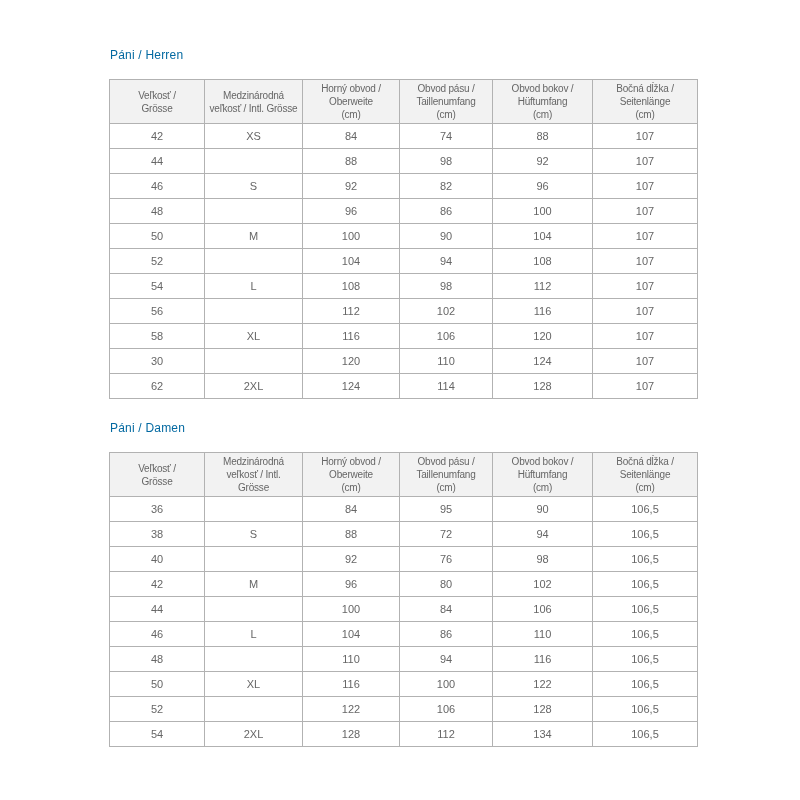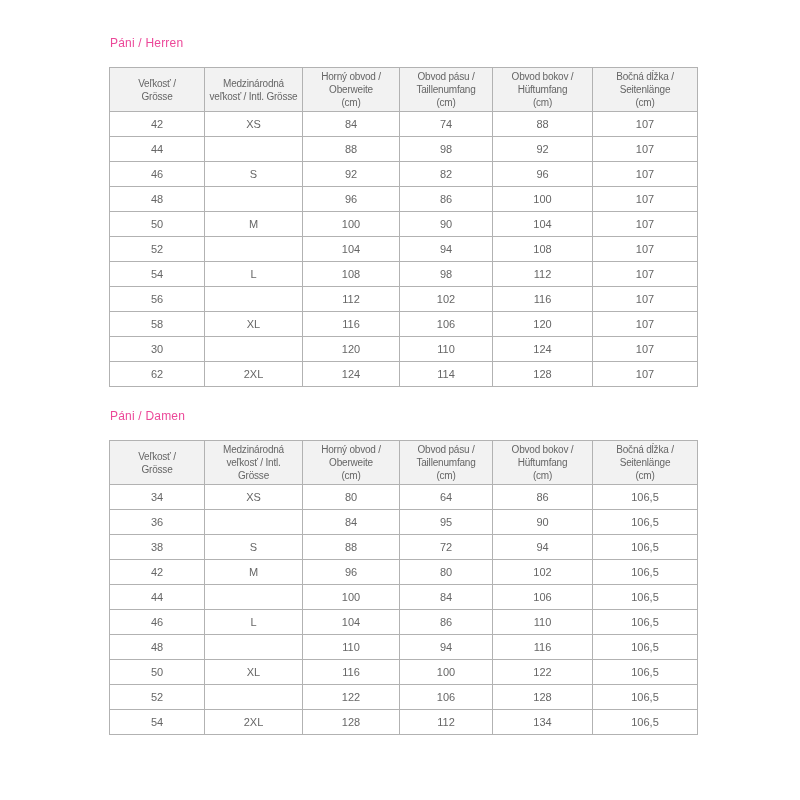--- a/index.html
+++ b/index.html
@@ -13,22 +13,22 @@
   }
   .page {
     box-sizing: border-box;
     width: 800px;
     height: 800px;
     padding: 36px 0 0 109px;
   }
   .section-title {
     font-size: 12px;
     font-weight: 400;
-    color: #ec4899;
-    margin: 0 0 17px 1px;
+    color: #0369a1;
+    margin: 12px 0 17px 1px;
     letter-spacing: 0.2px;
   }
   .size-section.women {
     margin-top: 22px;
   }
   table.size-table {
     border-collapse: collapse;
     table-layout: fixed;
     width: 588px;
   }
@@ -217,44 +217,44 @@
             <th>Obvod bokov /
 Hüftumfang
 (cm)</th>
             <th>Bočná dĺžka /
 Seitenlänge
 (cm)</th>
           </tr>
         </thead>
         <tbody>
           <tr>
-            <td>34</td>
-            <td>XS</td>
-            <td>80</td>
-            <td>64</td>
-            <td>86</td>
-            <td>106,5</td>
-          </tr>
-          <tr>
             <td>36</td>
             <td></td>
             <td>84</td>
             <td>95</td>
             <td>90</td>
             <td>106,5</td>
           </tr>
           <tr>
             <td>38</td>
             <td>S</td>
             <td>88</td>
             <td>72</td>
             <td>94</td>
             <td>106,5</td>
           </tr>
           <tr>
+            <td>40</td>
+            <td></td>
+            <td>92</td>
+            <td>76</td>
+            <td>98</td>
+            <td>106,5</td>
+          </tr>
+          <tr>
             <td>42</td>
             <td>M</td>
             <td>96</td>
             <td>80</td>
             <td>102</td>
             <td>106,5</td>
           </tr>
           <tr>
             <td>44</td>
             <td></td>

